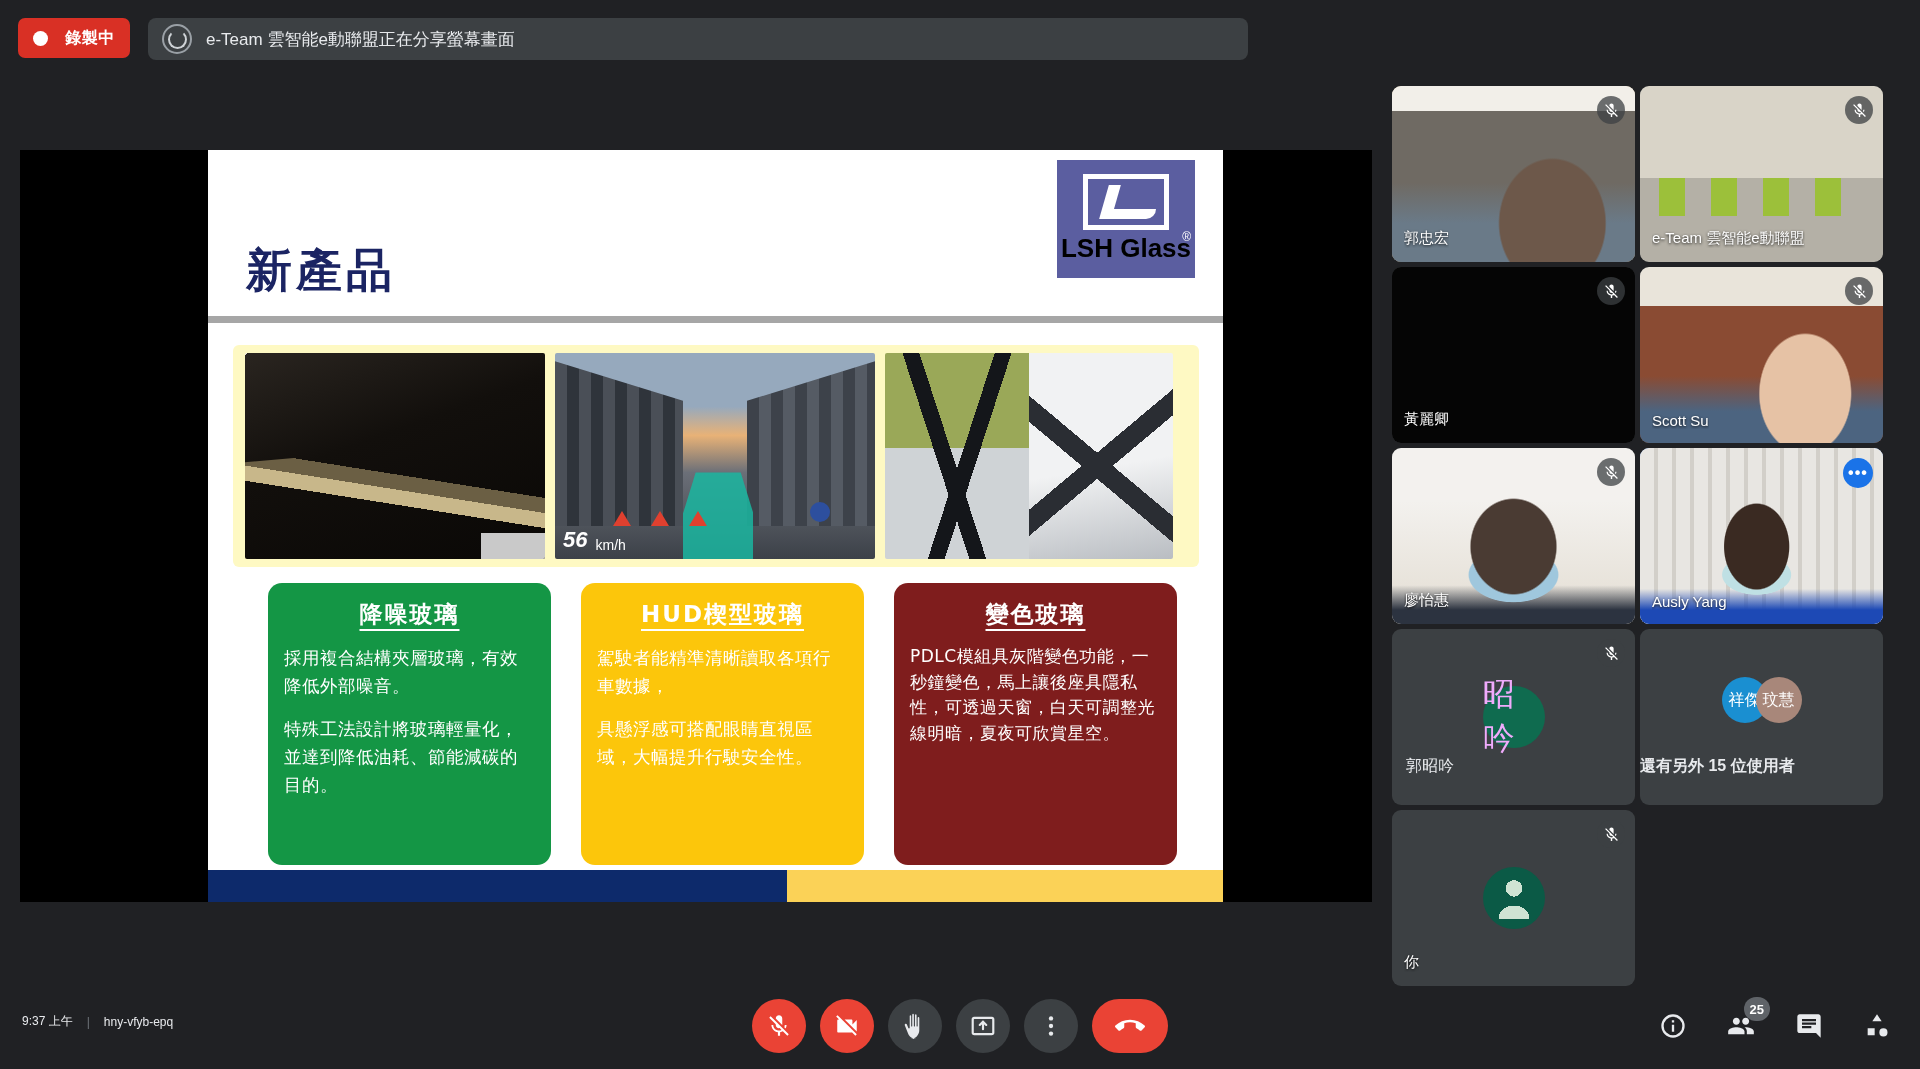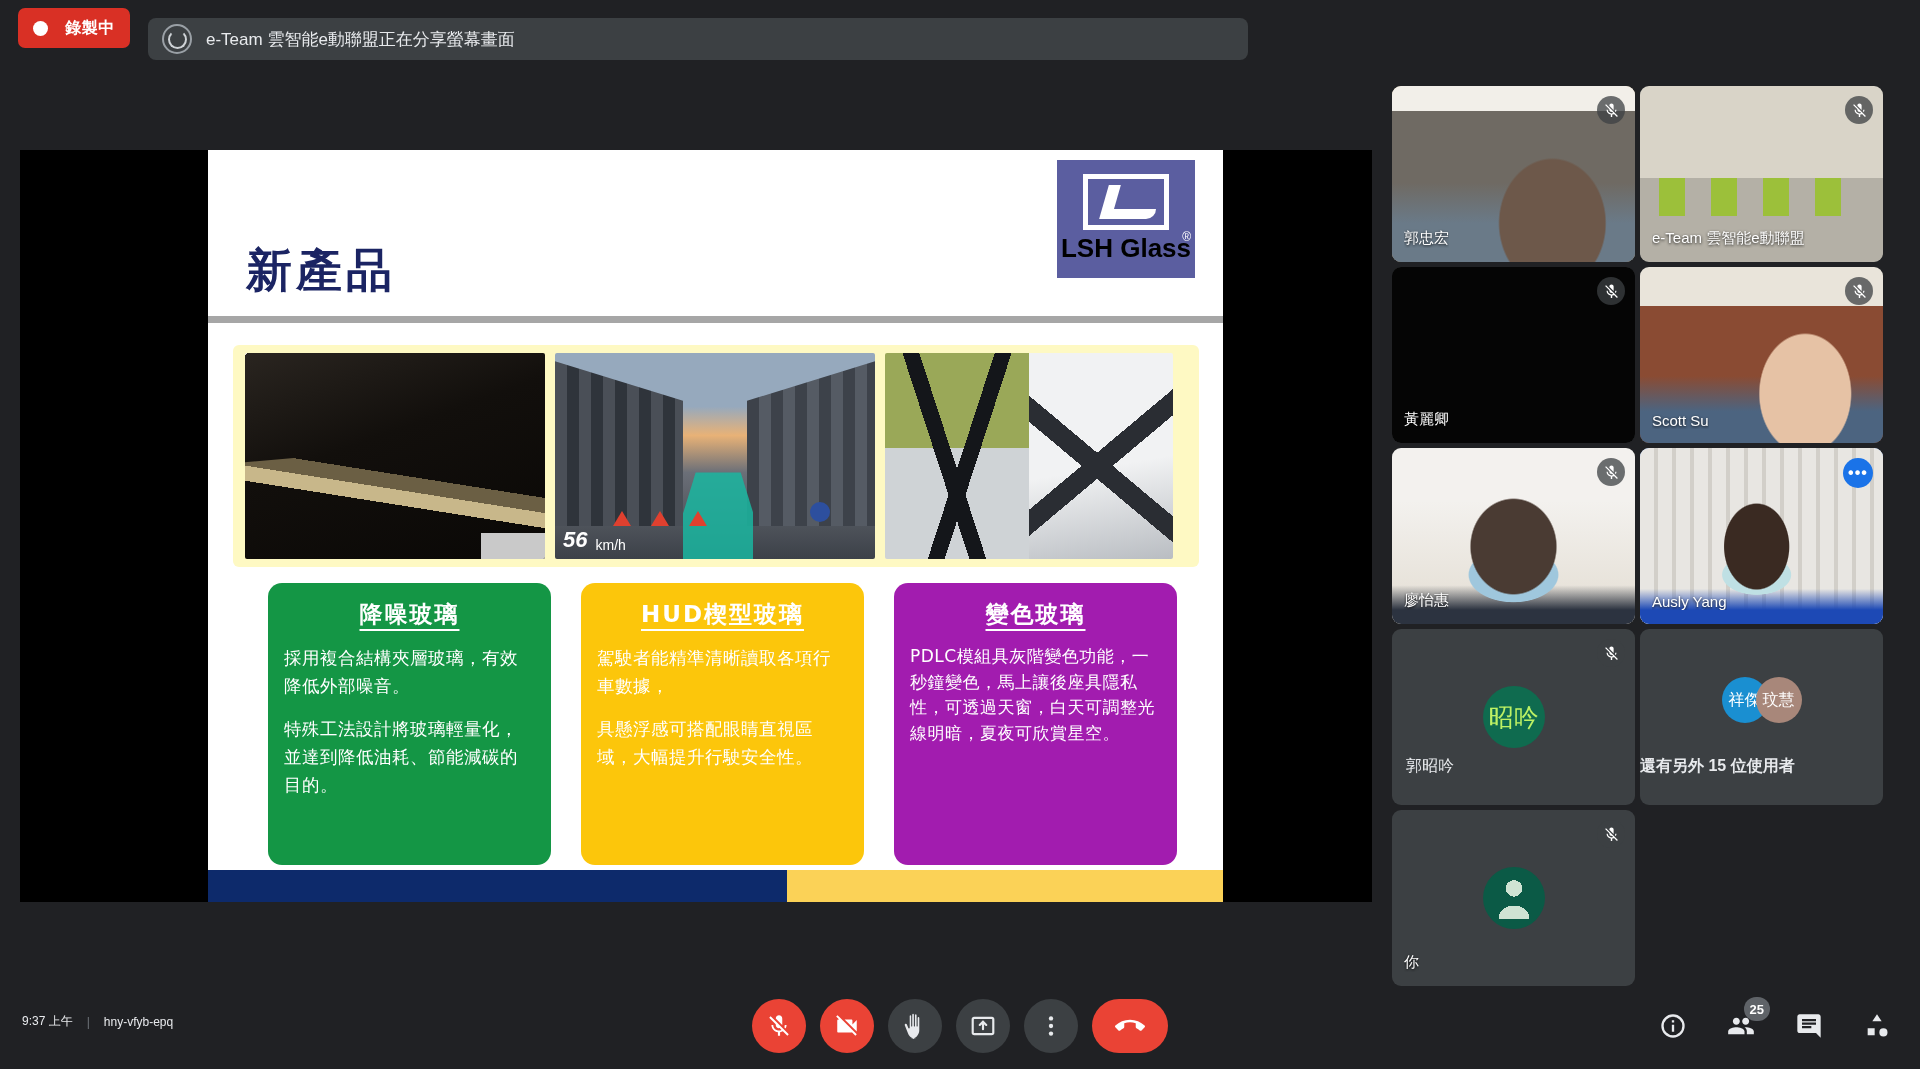--- a/index.html
+++ b/index.html
@@ -8,21 +8,21 @@
     background: #202124;
     font-family: "Liberation Sans", "DejaVu Sans", sans-serif;
     overflow: hidden;
   }
 
   
   #topbar {
     position: absolute; left: 0; top: 0; width: 1920px; height: 72px;
   }
   #rec-badge {
-    position: absolute; left: 18px; top: 8px;
+    position: absolute; left: 18px; top: 18px;
     width: 112px; height: 40px; border-radius: 7px;
     background: #d93025;
     display: flex; align-items: center; justify-content: center; gap: 17px;
   }
   #rec-dot { width: 15px; height: 15px; border-radius: 50%; background: #fff; }
   #rec-label { color: #fff; font-size: 16px; font-weight: 600; letter-spacing: .5px; }
 
   #present-pill {
     position: absolute; left: 148px; top: 18px;
     height: 42px; min-width: 1100px; max-width: 1110px;
@@ -140,21 +140,21 @@
     position: absolute; left: 60px; top: 433px;
     width: 910px; display: flex; gap: 30px;
   }
   .card {
     width: 283px; height: 282px; border-radius: 14px;
     padding: 16px 16px 10px 16px; color: #fff;
     font-family: "DejaVu Sans", sans-serif;
   }
   .card.green  { background: #149645; }
   .card.yellow { background: #fcc60b; }
-  .card.orange { background: #a21caf; }
+  .card.orange { background: #7f1d1d; }
   .card-title {
     text-align: center; font-size: 23px; font-weight: 700;
     text-decoration: underline; text-underline-offset: 7px;
     margin-bottom: 14px; letter-spacing: 2px;
   }
   .card-body { font-size: 17.5px; line-height: 1.62; letter-spacing: .5px; }
   .card-body p + p { margin-top: 14px; }
   .card.orange .card-body { font-size: 17px; line-height: 1.5; }
 
   
@@ -188,21 +188,21 @@
   .more-btn {
     position: absolute; right: 10px; top: 10px;
     width: 30px; height: 30px; border-radius: 50%;
     background: #1a73e8; color: #fff; font-size: 16px; font-weight: 700;
     display: flex; align-items: center; justify-content: center;
     letter-spacing: 1px; line-height: 0;
   }
   .avatar {
     width: 62px; height: 62px; border-radius: 50%;
     display: flex; align-items: center; justify-content: center;
-    color: #bef264; font-size: 25px; font-weight: 500;
+    color: #f0abfc; font-size: 32px; font-weight: 500;
     font-family: "DejaVu Sans", sans-serif;
   }
   .avatar.glyph::after {
     content: ""; width: 42px; height: 42px;
     background:
       radial-gradient(circle at 50% 27%, #cfe3d3 0 22%, transparent 22%),
       radial-gradient(ellipse 52% 40% at 50% 96%, #cfe3d3 0 70%, transparent 70%);
   }
   .stack { display: flex; align-items: center; }
   .stack .b {

